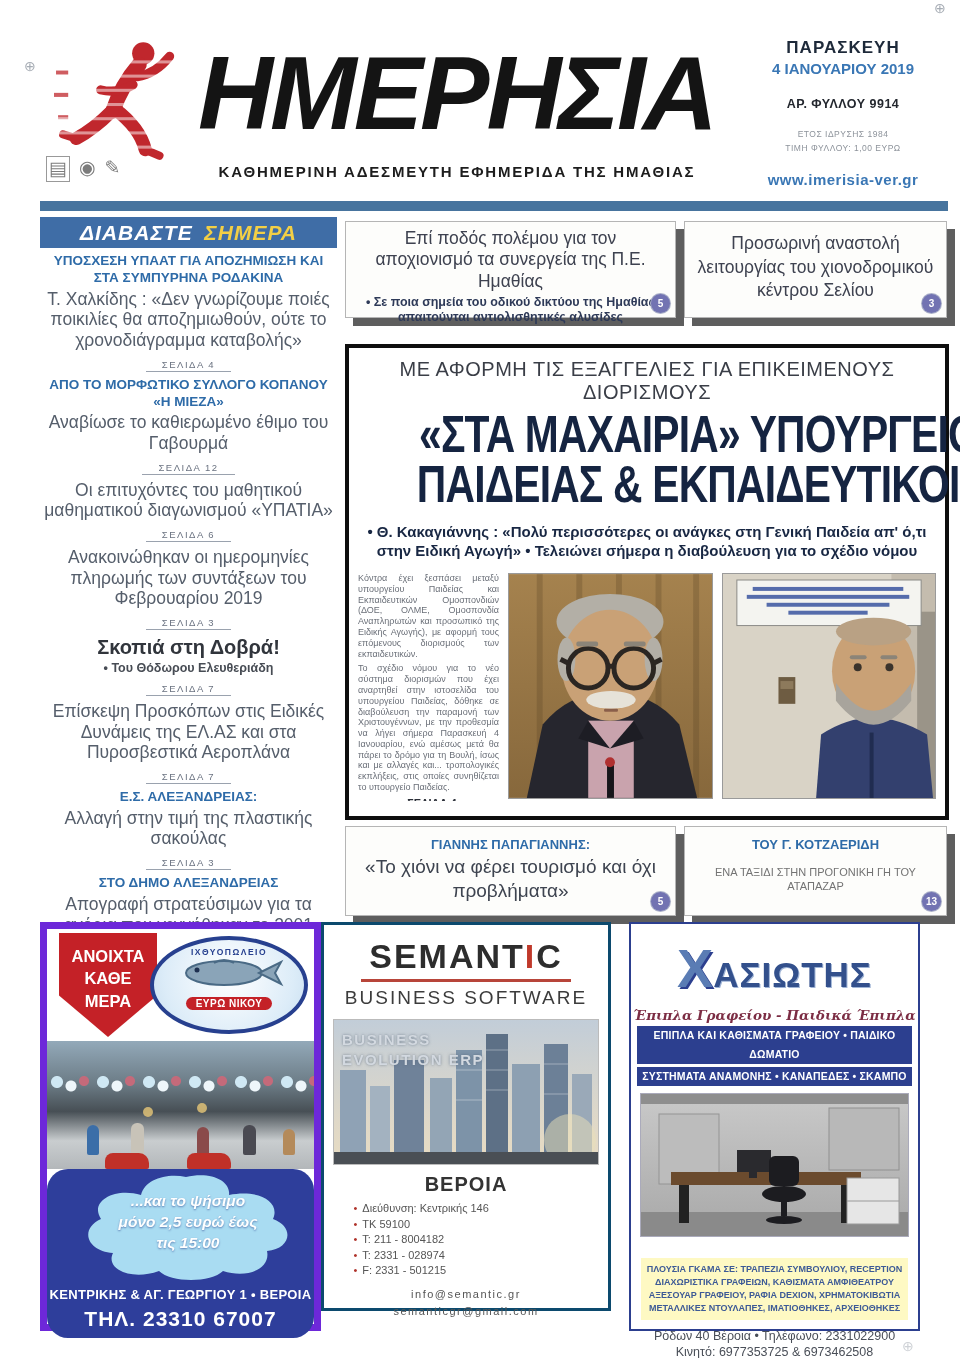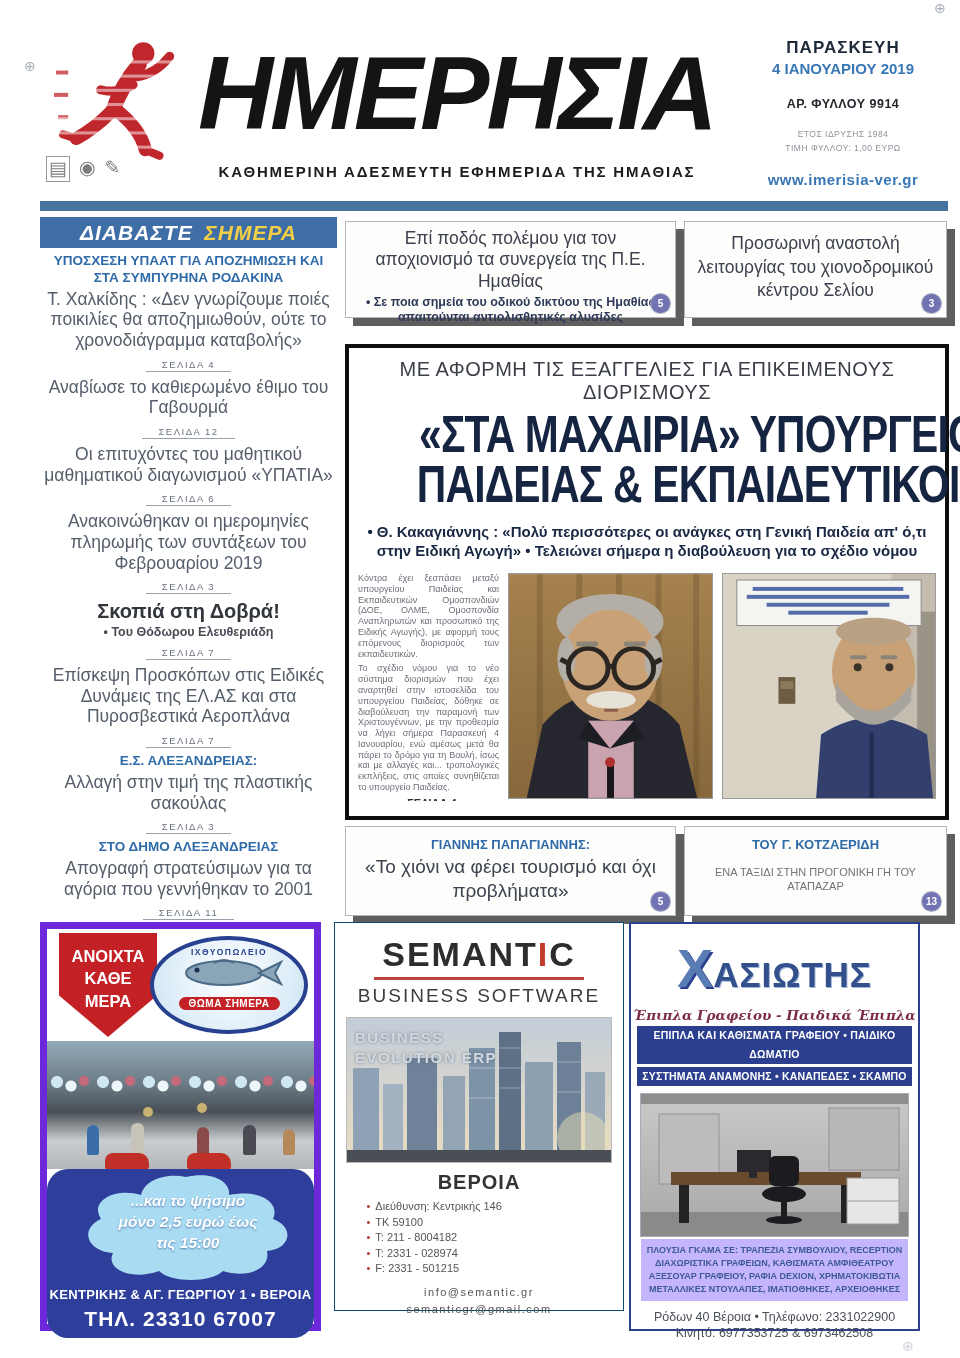--- a/index.html
+++ b/index.html
@@ -106,21 +106,21 @@
   .person{position:absolute;bottom:14px;border-radius:6px 6px 2px 2px;}
   .moped{position:absolute;bottom:0;width:44px;height:16px;border-radius:8px 10px 2px 2px;background:#c03028;}
   .fish-bottom{position:relative;height:169px;background:#2e3e9b;text-align:center;color:#fff;overflow:hidden;border-radius:21px;}
   .splash-svg{position:absolute;left:24px;top:2px;}
   .splash-text{position:absolute;left:66px;top:22px;width:150px;font-size:15.5px;font-weight:700;
      font-style:italic;color:#ffffff;line-height:1.35;text-shadow:0 1px 2px rgba(30,50,130,.55);}
   .fish-addr{position:absolute;bottom:36px;width:100%;font-size:13px;font-weight:700;letter-spacing:0.3px;}
   .fish-tel{position:absolute;bottom:7px;width:100%;font-size:21px;font-weight:700;letter-spacing:1px;}
 
   
-  .ad-sem{left:334px;top:922px;width:290px;height:389px;background:#fff;border:1px solid #0c4a6e;text-align:center;}
+  .ad-sem{left:321px;top:922px;width:290px;height:389px;background:#fff;border:3px solid #0c4a6e;text-align:center;}
   .sem-brand{margin-top:12px;font-size:34px;font-weight:700;color:#2d2d2d;letter-spacing:2px;}
   .sem-accent{color:#c0392b;}
   .sem-underline{width:210px;height:3px;background:#b8453a;margin:3px auto 5px;}
   .sem-sub{font-size:19px;color:#3c3c3c;letter-spacing:2px;}
   .sem-photo{position:relative;width:264px;height:144px;margin:10px auto 0;overflow:hidden;border:1px solid #bbb;}
   .sem-caption{position:absolute;left:8px;top:10px;text-align:left;color:#d3d9e0;font-weight:700;
      font-size:15px;letter-spacing:1.5px;line-height:1.3;text-shadow:0 0 3px rgba(80,95,115,.7);}
   .sem-city{font-size:20px;font-weight:700;color:#333;margin-top:8px;letter-spacing:1px;}
   .sem-list{width:225px;margin:5px auto 0;text-align:left;font-size:11px;color:#555;line-height:1.42;}
   .sem-list div::before{content:"•";color:#b0342c;margin-right:5px;}
@@ -129,21 +129,21 @@
   
   .ad-has{left:629px;top:922px;width:291px;height:409px;background:#fff;border:2px solid #2c3f8f;text-align:center;}
   .has-logo{margin-top:20px;line-height:48px;white-space:nowrap;}
   .has-x{font-size:54px;font-weight:700;color:#5a7cb4;text-shadow:2px 2px 0 #2c3f8f;}
   .has-rest{font-size:35px;font-weight:700;color:#33508c;letter-spacing:1px;text-shadow:1px 1px 0 #9fb4d6;}
   .has-script{font-family:"DejaVu Serif","Liberation Serif",serif;font-style:italic;font-weight:700;
      font-size:13.5px;color:#7c2d44;margin-top:1px;}
   .has-bar{background:#2c3f8f;color:#fff;font-size:10.5px;font-weight:700;line-height:19px;
      margin:3px 6px 0;letter-spacing:0.2px;}
   .has-photo{position:relative;width:267px;height:142px;margin:7px auto 0;overflow:hidden;border:1px solid #aab;}
-  .has-services{background:#c4b5fd;color:#3d5a96;width:267px;margin:2px auto 0;font-size:9px;
+  .has-services{background:#fef9c3;color:#3d5a96;width:267px;margin:21px auto 0;font-size:9px;
      font-weight:700;line-height:1.45;padding:5px 2px;box-sizing:border-box;}
   .has-contact1{margin-top:9px;font-size:12.5px;color:#4a4f58;}
   .has-contact2{margin-top:2px;font-size:12.5px;color:#4a4f58;}
 </style>
 </head>
 <body>
 
 <div id="page">
 
   <div class="regmark" style="left:24px;top:58px;">⊕</div>
@@ -205,20 +205,21 @@
     <span class="w2">ΣΗΜΕΡΑ</span>
   </div>
 
   <div class="abs read-col">
     <div class="rt-item">
       <div class="rt-kicker">ΥΠΟΣΧΕΣΗ ΥΠΑΑΤ ΓΙΑ ΑΠΟΖΗΜΙΩΣΗ ΚΑΙ ΣΤΑ ΣΥΜΠΥΡΗΝΑ ΡΟΔΑΚΙΝΑ</div>
       <div class="rt-head">Τ. Χαλκίδης : «Δεν γνωρίζουμε ποιές ποικιλίες θα αποζημιωθούν, ούτε το χρονοδιάγραμμα καταβολής»</div>
       <div class="rt-page"><span>ΣΕΛΙΔΑ 4</span></div>
     </div>
     <div class="rt-item">
+      <div class="rt-kicker">ΑΠΟ ΤΟ ΜΟΡΦΩΤΙΚΟ ΣΥΛΛΟΓΟ ΚΟΠΑΝΟΥ «Η ΜΙΕΖΑ»</div>
       <div class="rt-head">Αναβίωσε το καθιερωμένο έθιμο του Γαβουρμά</div>
       <div class="rt-page"><span>ΣΕΛΙΔΑ 12</span></div>
     </div>
     <div class="rt-item">
       <div class="rt-head">Οι επιτυχόντες του μαθητικού μαθηματικού διαγωνισμού «ΥΠΑΤΙΑ»</div>
       <div class="rt-page"><span>ΣΕΛΙΔΑ 6</span></div>
     </div>
     <div class="rt-item">
       <div class="rt-head">Ανακοινώθηκαν οι ημερομηνίες πληρωμής των συντάξεων του Φεβρουαρίου 2019</div>
       <div class="rt-page"><span>ΣΕΛΙΔΑ 3</span></div>
@@ -349,21 +350,21 @@
     <div class="fish-top">
       <div class="fish-shield">ΑΝΟΙΧΤΑ ΚΑΘΕ ΜΕΡΑ</div>
       <div class="fish-logo">
         <div class="arc-top">ΙΧΘΥΟΠΩΛΕΙΟ</div>
         <svg width="120" height="32" viewBox="0 0 120 32">
           <ellipse cx="55" cy="16" rx="38" ry="12" fill="#8aa4b8" stroke="#4a6a85" stroke-width="2"></ellipse>
           <path d="M90,16 L112,5 L106,16 L112,27 Z" fill="#8aa4b8" stroke="#4a6a85" stroke-width="2"></path>
           <circle cx="28" cy="13" r="2.5" fill="#1e3050"></circle>
           <path d="M45,6 Q55,0 65,6" fill="none" stroke="#4a6a85" stroke-width="2"></path>
         </svg>
-        <div><span class="ribbon">ΘΩΜΑ ΣΗΜΕΡΑ</span></div>
+        <div><span class="ribbon">ΕΥΡΩ ΝΙΚΟΥ</span></div>
       </div>
     </div>
     <div class="fish-photo">
       <div class="balloons"></div>
       <div class="warmlight" style="left:96px;top:66px;"></div>
       <div class="warmlight" style="left:150px;top:62px;"></div>
       <div class="person" style="left:40px;width:12px;height:30px;background:#3b6ea8;"></div>
       <div class="person" style="left:84px;width:13px;height:32px;background:#c8c3b8;"></div>
       <div class="person" style="left:150px;width:12px;height:28px;background:#8a4a4a;"></div>
       <div class="person" style="left:196px;width:13px;height:30px;background:#4a4a52;"></div>

